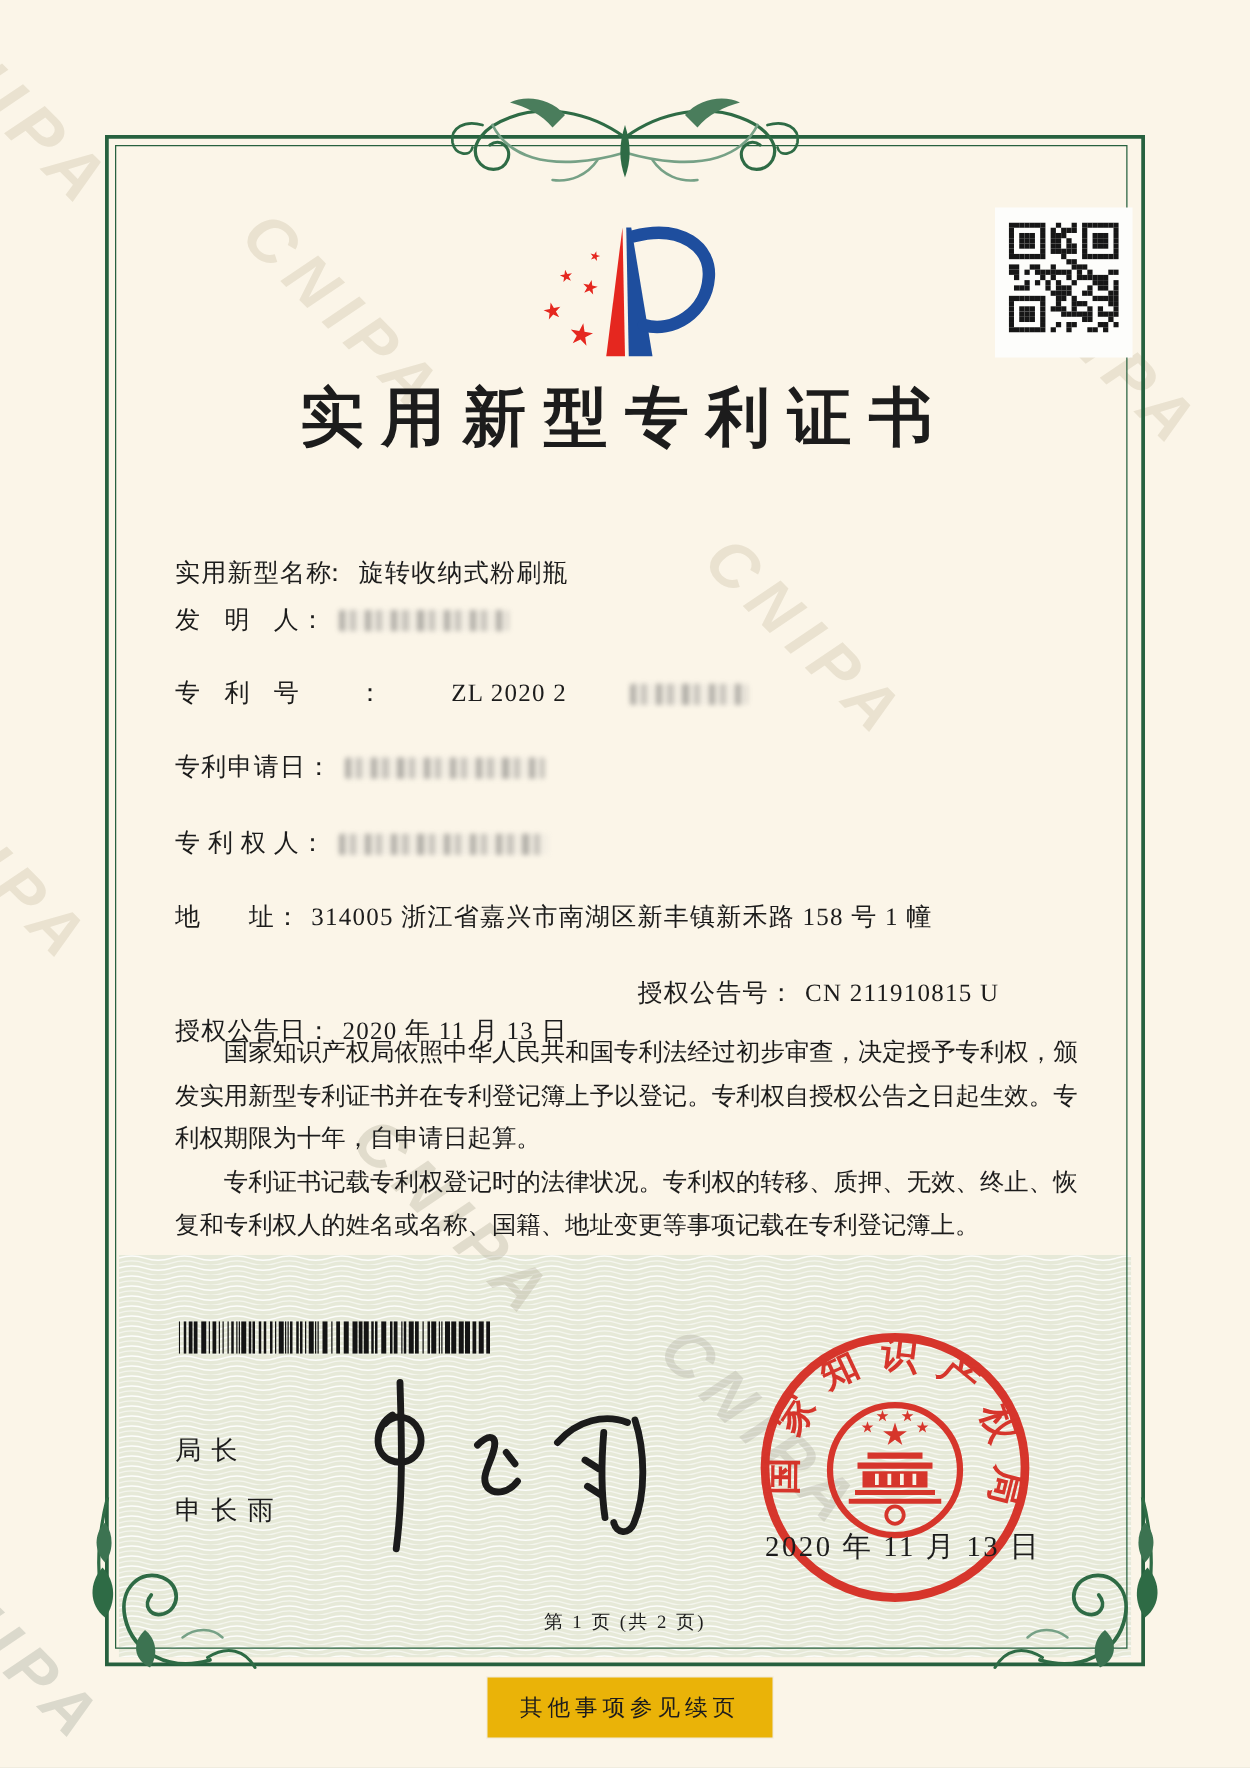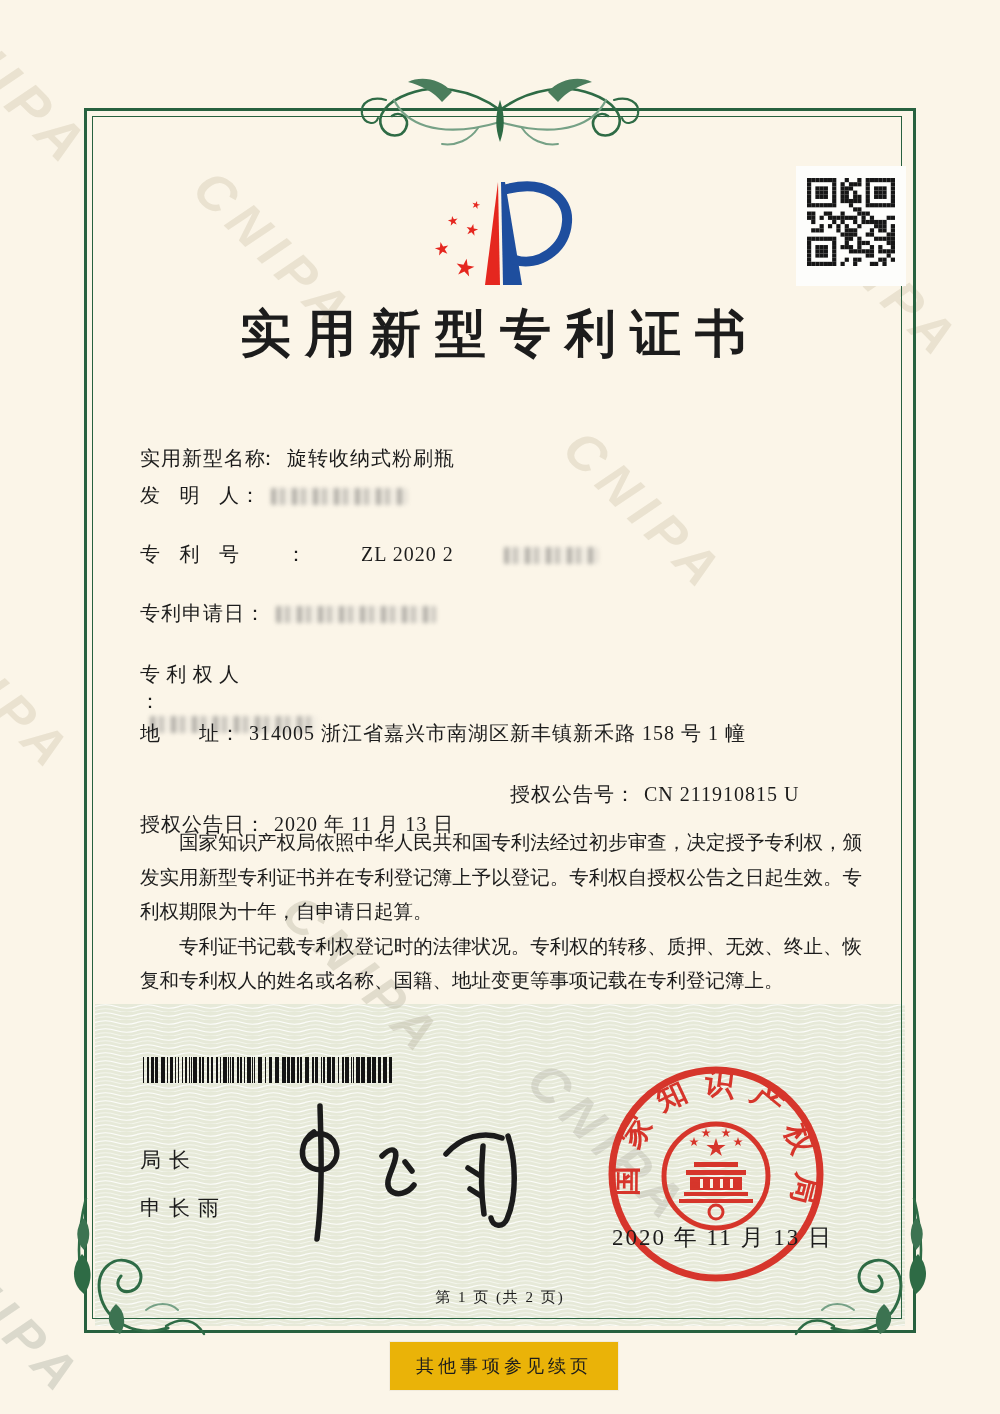--- a/index.html
+++ b/index.html
@@ -385,21 +385,21 @@
     <span class="lbl w100">专利号</span>
       <span>：</span>
     <span class="val">ZL 2020 2</span>
     <span class="redact" style="width:94px;margin-left:4px;"></span>
   </div>
   <div class="row" style="top:600px;">
     <span class="lbl">专利申请日</span>
       <span>：</span>
     <span class="redact" style="width:160px;"></span>
   </div>
-  <div class="row" style="top:661px;flex-direction:column;">
+  <div class="row" style="top:661px;">
     <span class="lbl w100">专利权人</span>
       <span>：</span>
     <span class="redact" style="width:168px;"></span>
   </div>
   <div class="row" style="top:720px;">
     <span class="lbl w80">地址</span>
       <span>：</span>
     <span class="val">314005 浙江省嘉兴市南湖区新丰镇新禾路 158 号 1 幢</span>
   </div>
   <div class="row" style="top:811px;">

